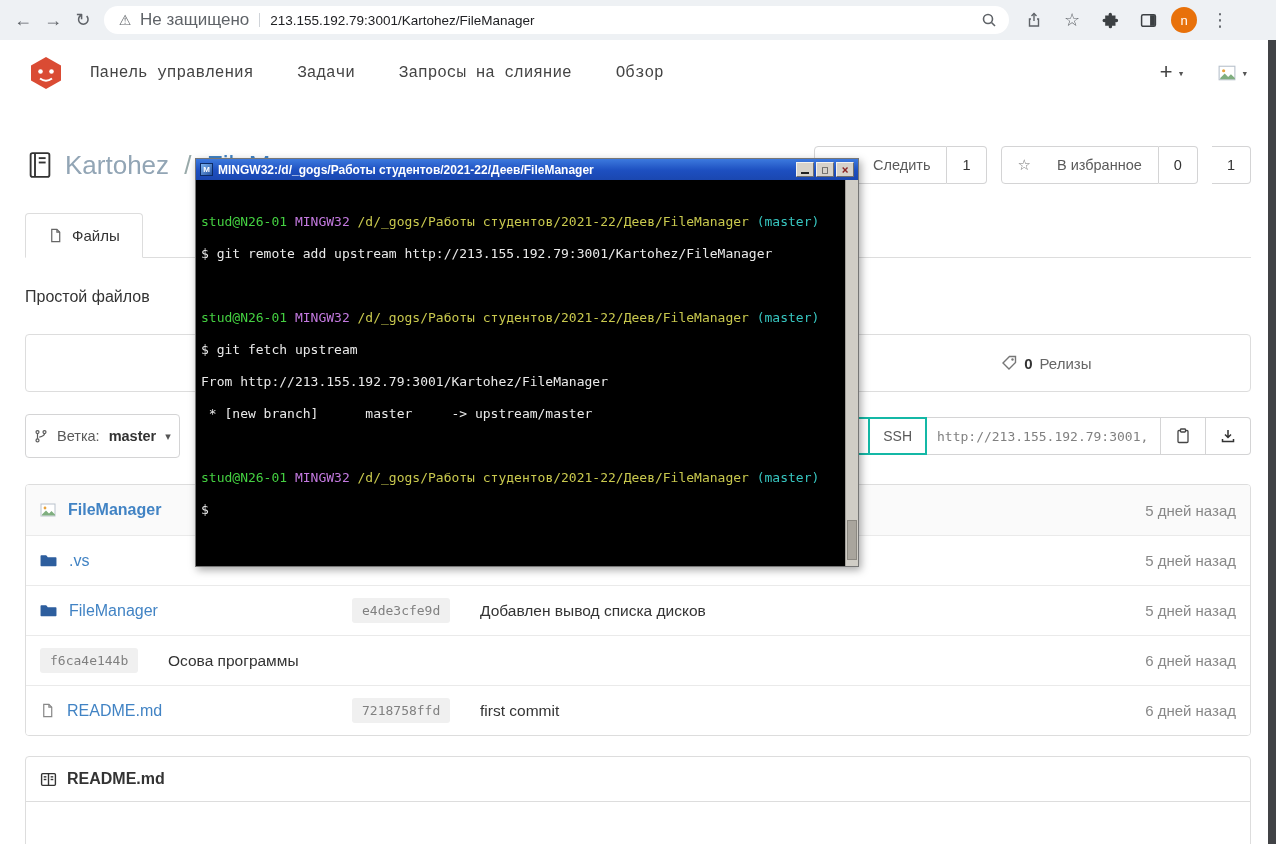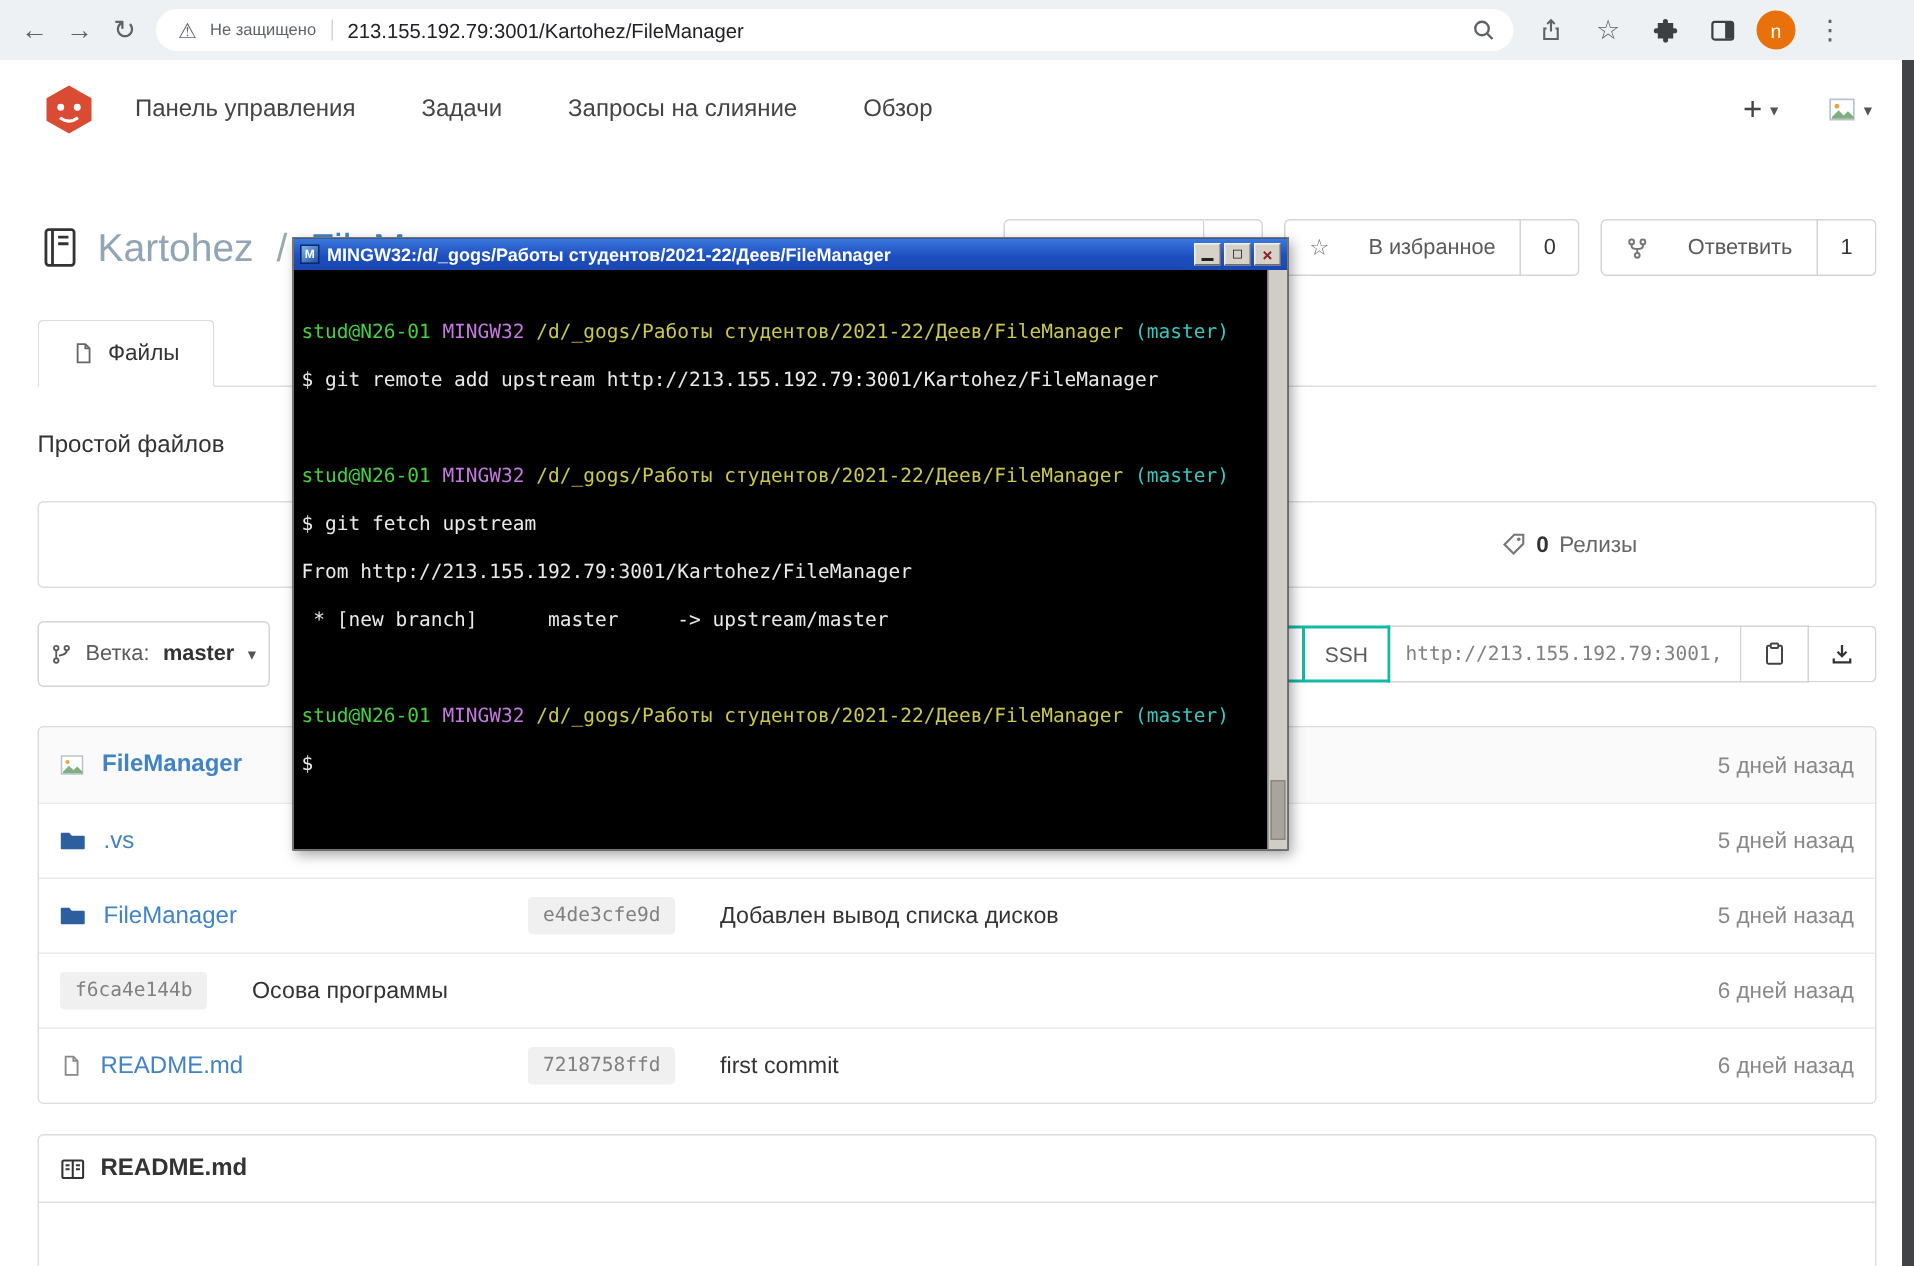--- a/index.html
+++ b/index.html
@@ -5,30 +5,30 @@
   * { margin:0; padding:0; box-sizing:border-box; }
   html,body { width:1276px; height:844px; overflow:hidden; background:#fff;
               font-family:"Liberation Sans", sans-serif; position:relative; }
 
   
   .chrome { height:40px; background:#eef1f4; display:flex; align-items:center; padding:0 8px; }
   .cicon { width:30px; height:30px; display:flex; align-items:center; justify-content:center;
            color:#5f6368; font-size:18px; border-radius:50%; flex:0 0 auto; }
   .omnibox { margin-left:6px; width:905px; height:28px; background:#fff; border-radius:14px;
              display:flex; align-items:center; padding:0 12px; }
-  .sec-text { color:#5f6368; font-size:11px; margin-left:6px; white-space:nowrap; }
+  .sec-text { color:#5f6368; font-size:17px; margin-left:6px; white-space:nowrap; }
   .sec-div { width:1px; height:14px; background:#d0d4d9; margin:0 10px; }
   .url-text { color:#202124; font-size:13.5px; white-space:nowrap; }
   .omni-zoom { margin-left:auto; }
   .chrome-right { display:flex; align-items:center; margin-left:10px; gap:8px; }
   .avatar { width:26px; height:26px; border-radius:50%; background:#e8710a; color:#fff;
             display:flex; align-items:center; justify-content:center; font-size:13px; }
 
   
-  .gnav { height:66px; background:#fff; display:flex; align-items:center; padding:0 28px; }
+  .gnav { height:66px; background:#fff; display:flex; align-items:center; padding:0 28px;font-family:Liberation Mono, monospace; }
   .gnav-link { color:#444; font-size:16px; margin-left:44px; cursor:pointer; text-decoration:none; }
   .gnav-link:first-of-type { margin-left:26px; }
   .gnav-right { margin-left:auto; display:flex; align-items:center; gap:34px; }
   .plus-group { display:flex; align-items:center; gap:5px; color:#444; font-size:22px; cursor:pointer; }
   .caret { font-size:11px; color:#555; }
   .avatar-group { display:flex; align-items:center; gap:5px; cursor:pointer; }
 
   
   .content { padding:0 25px; }
   .repo-head { display:flex; align-items:center; margin-top:39px; height:40px; }
@@ -228,31 +228,20 @@
         <span class="gcount">1</span>
       </div>
       <div class="btn-group">
         <button class="gbtn">
           <span style="font-size:15px;color:#767676">☆</span>
           <span>В избранное</span>
         </button>
         <span class="gcount">0</span>
       </div>
       <div class="btn-group">
-        <button class="gbtn">
-          <span>
-            <svg viewBox="0 0 16 16" width="15" height="15" fill="none" stroke="#767676" stroke-width="1.4">
-                <circle cx="4" cy="3.5" r="1.7"></circle>
-                <circle cx="12" cy="3.5" r="1.7"></circle>
-                <circle cx="8" cy="13" r="1.7"></circle>
-                <path d="M4 5.2v1.3c0 1.5 1.5 2 4 2s4-.5 4-2V5.2M8 8.7v2.5"></path>
-              </svg>
-          </span>
-          <span>Ответвить</span>
-        </button>
         <span class="gcount">1</span>
       </div>
     </div>
   </div>
 
   <div class="tabs">
     <div class="tab">
       <span>
         <svg viewBox="0 0 16 16" width="15" height="15" fill="none" stroke="#666" stroke-width="1.3">
             <path d="M4 1.5h5.5L12.5 4.5V14.5H4z"></path>

